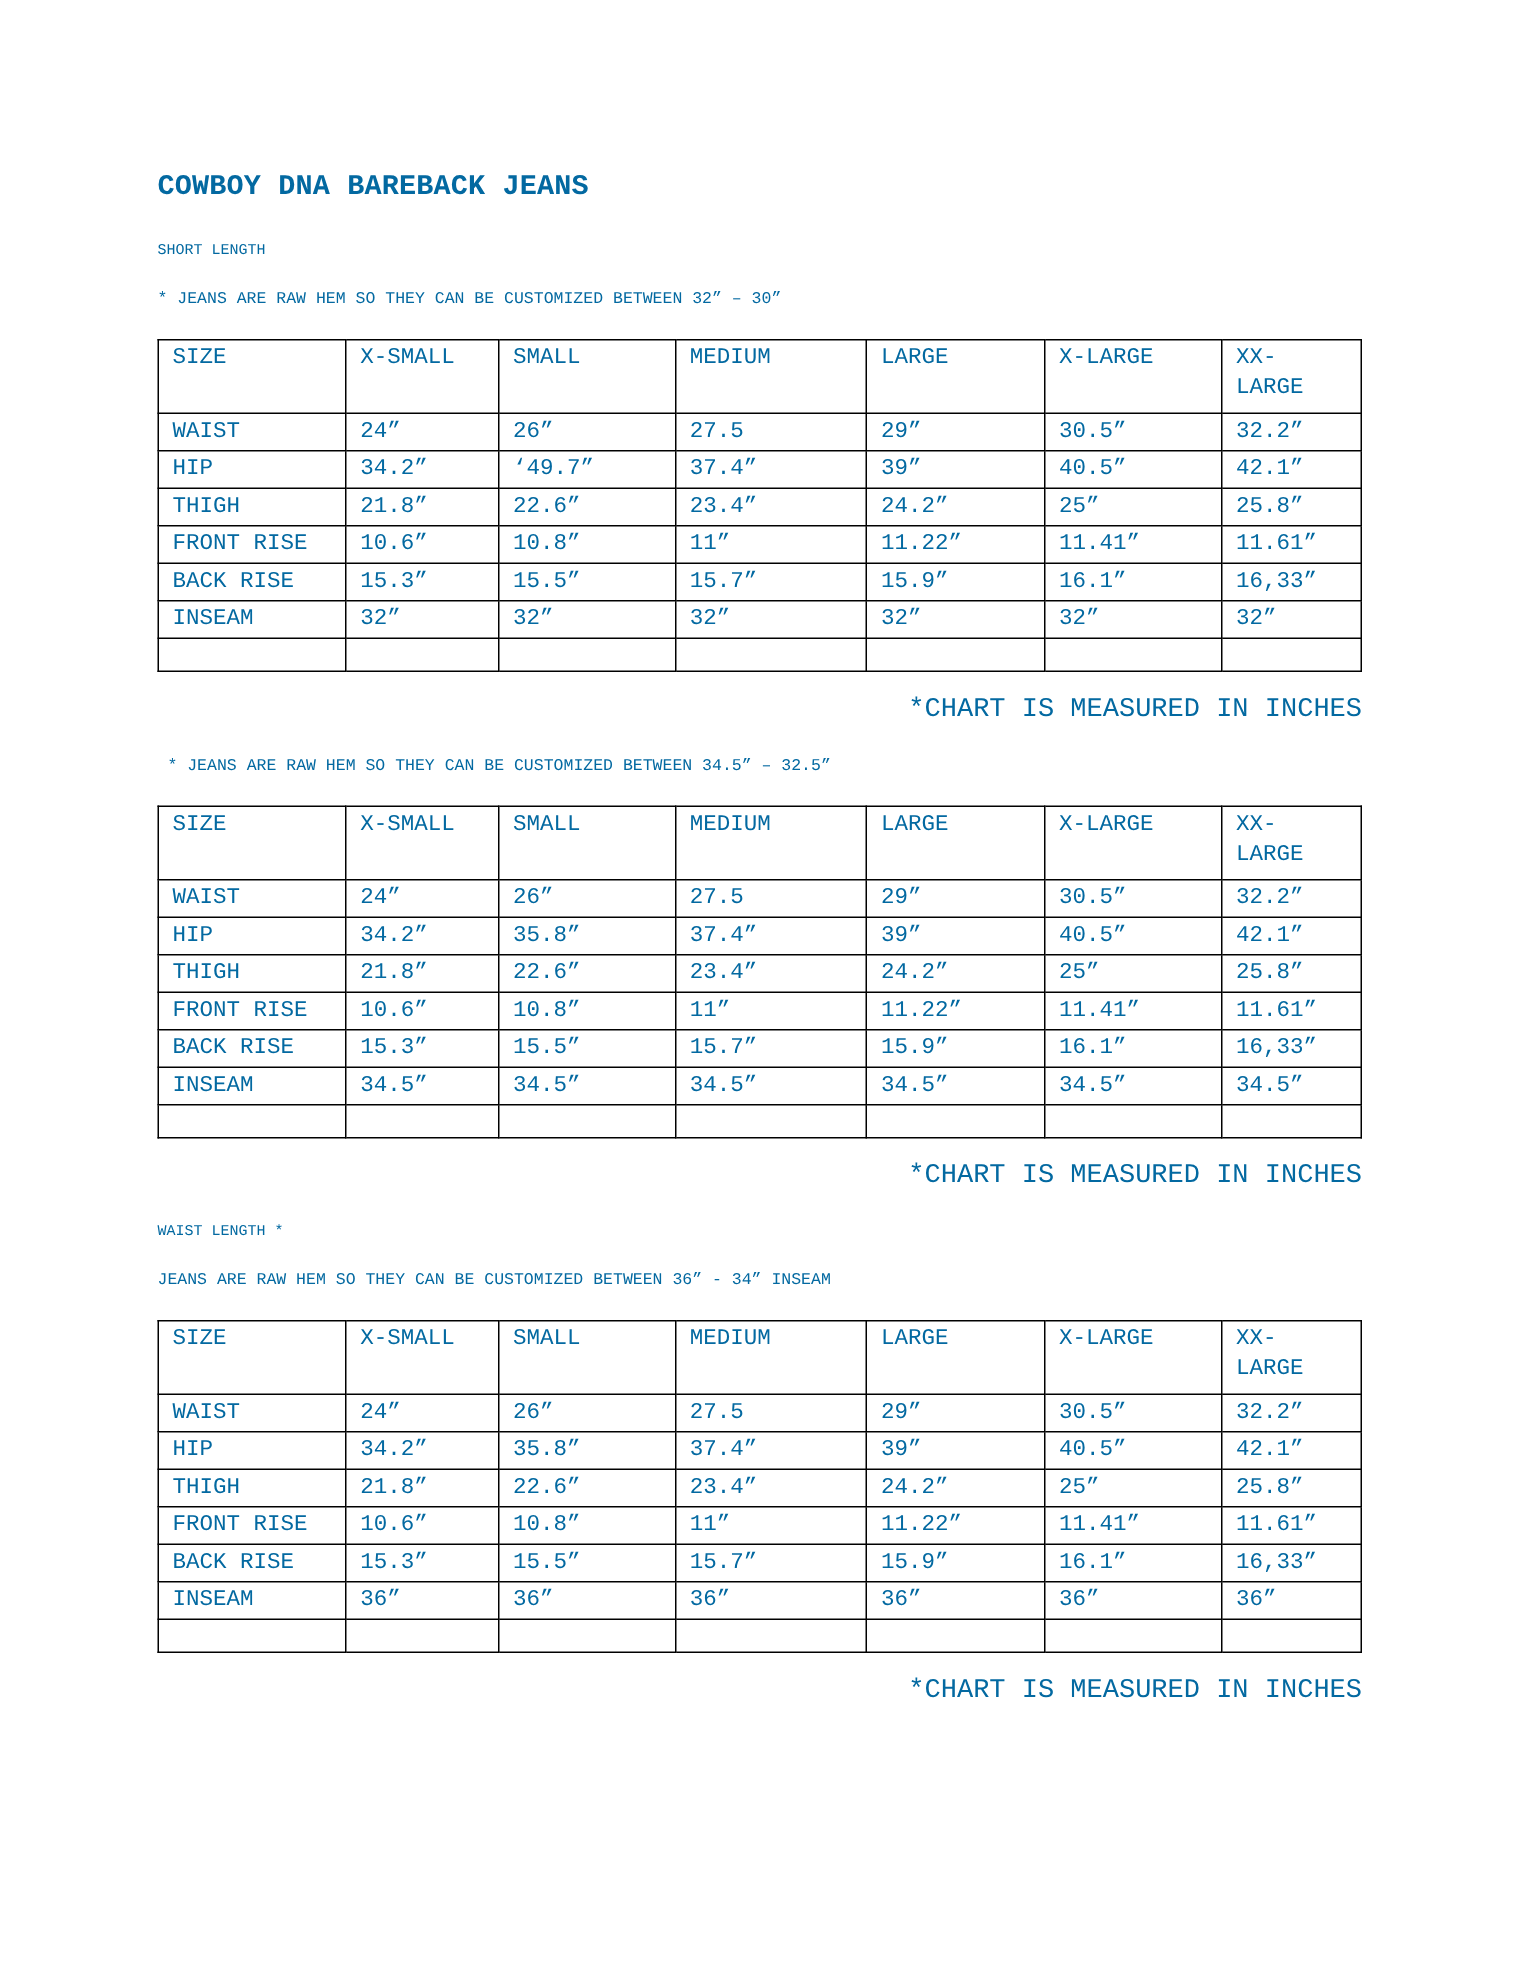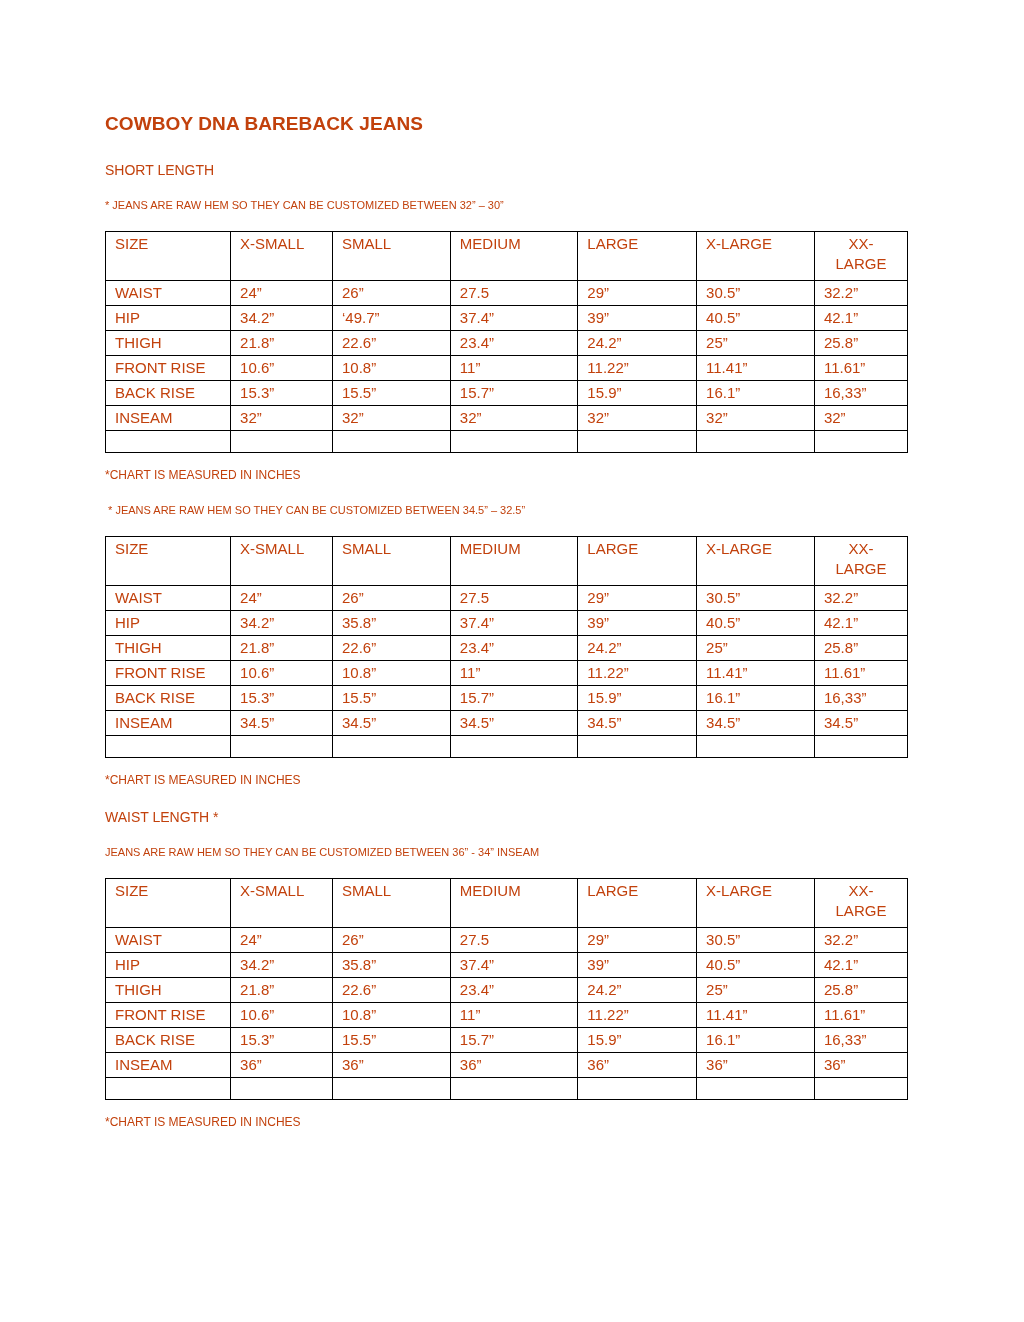--- a/index.html
+++ b/index.html
@@ -8,31 +8,31 @@
     background: #ffffff;
   }
   .page {
     position: relative;
     width: 1024px;
     height: 1322px;
     margin: 0 auto;
     background: #ffffff;
     box-sizing: border-box;
     padding: 113px 116px 0 105px;
-    font-family: Liberation Sans, sans-serif;
-    color: #c2410c;
+    font-family: Liberation Mono, monospace;
+    color: #0369a1;
   }
   .doc-title {
     font-size: 19px;
     font-weight: bold;
     margin: 0 0 27px 0;
     letter-spacing: 0.1px;
   }
   .section-heading {
-    font-size: 14px;
+    font-size: 10px;
     margin: 0 0 21px 0;
     white-space: pre-wrap;
   }
   .note {
     font-size: 11px;
     margin: 0 0 20px 0;
     white-space: pre-wrap;
   }
   table.size-chart {
     width: 100%;
@@ -49,38 +49,38 @@
     vertical-align: top;
     padding: 2px 9px 2px 9px;
     line-height: 1.3;
     overflow: hidden;
   }
   table.size-chart th {
     height: 44px;
     white-space: pre-line;
   }
   table.size-chart th.center {
-    text-align: center;
   }
   table.size-chart td {
     height: 20px;
   }
   table.size-chart tr.empty-row td {
     height: 17px;
   }
   col.c0 { width: 15.6%; }
   col.c1 { width: 12.7%; }
   col.c2 { width: 14.7%; }
   col.c3 { width: 15.9%; }
   col.c4 { width: 14.8%; }
   col.c5 { width: 14.7%; }
   col.c6 { width: 11.6%; }
   .footnote {
-    font-size: 12px;
+    font-size: 18px;
     margin: 0 0 22px 0;
+    text-align: right;
   }
 </style>
 </head>
 <body>
 
 <div class="page">
 
   <h1 class="doc-title">COWBOY DNA BAREBACK JEANS</h1>
 
   <section>

